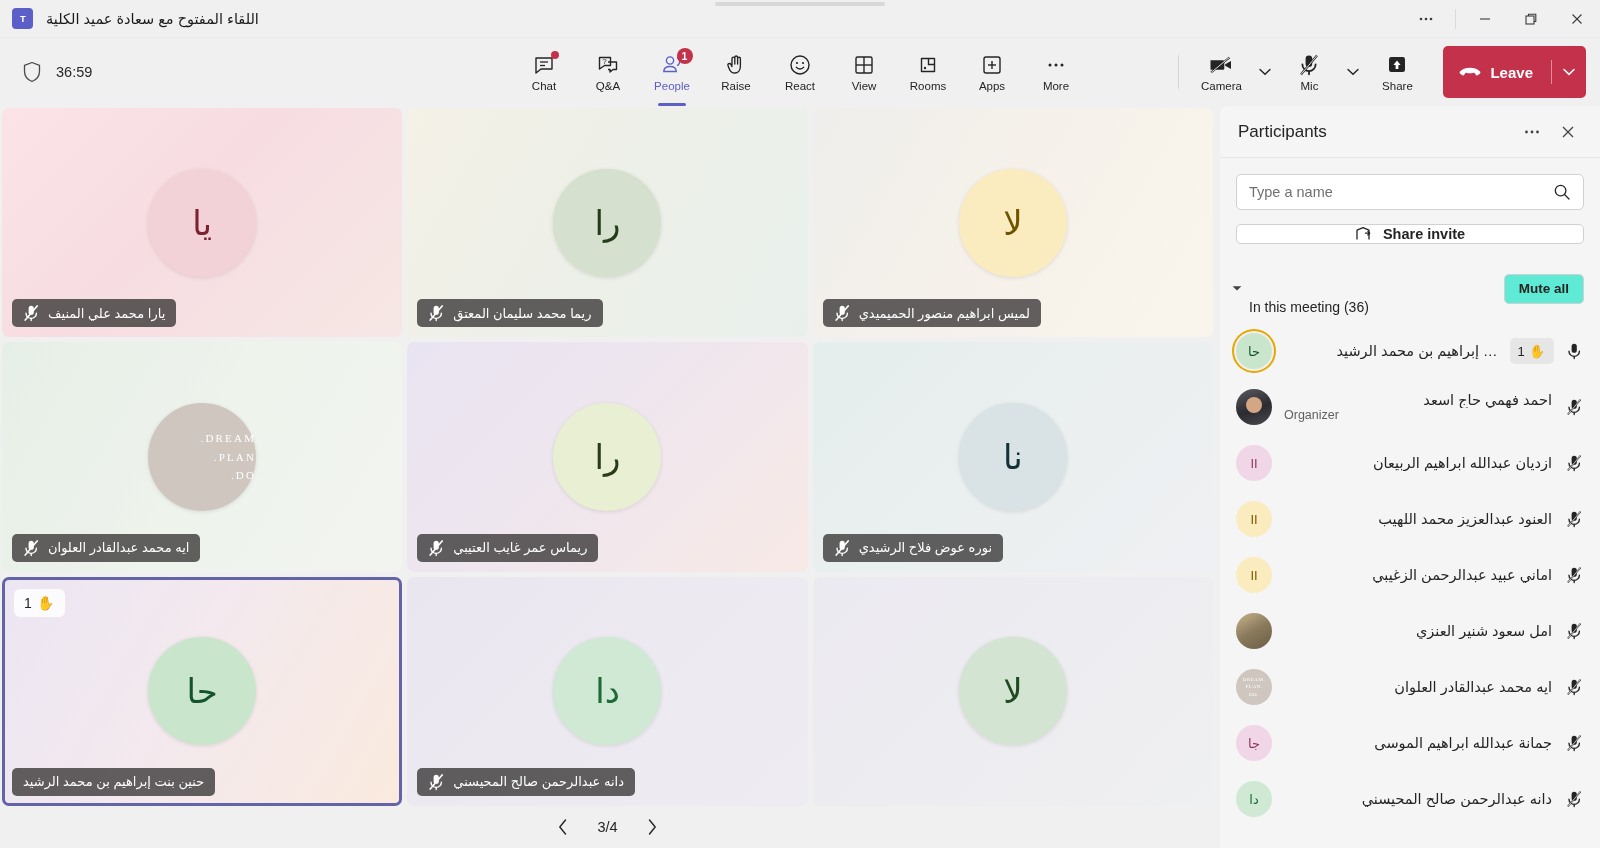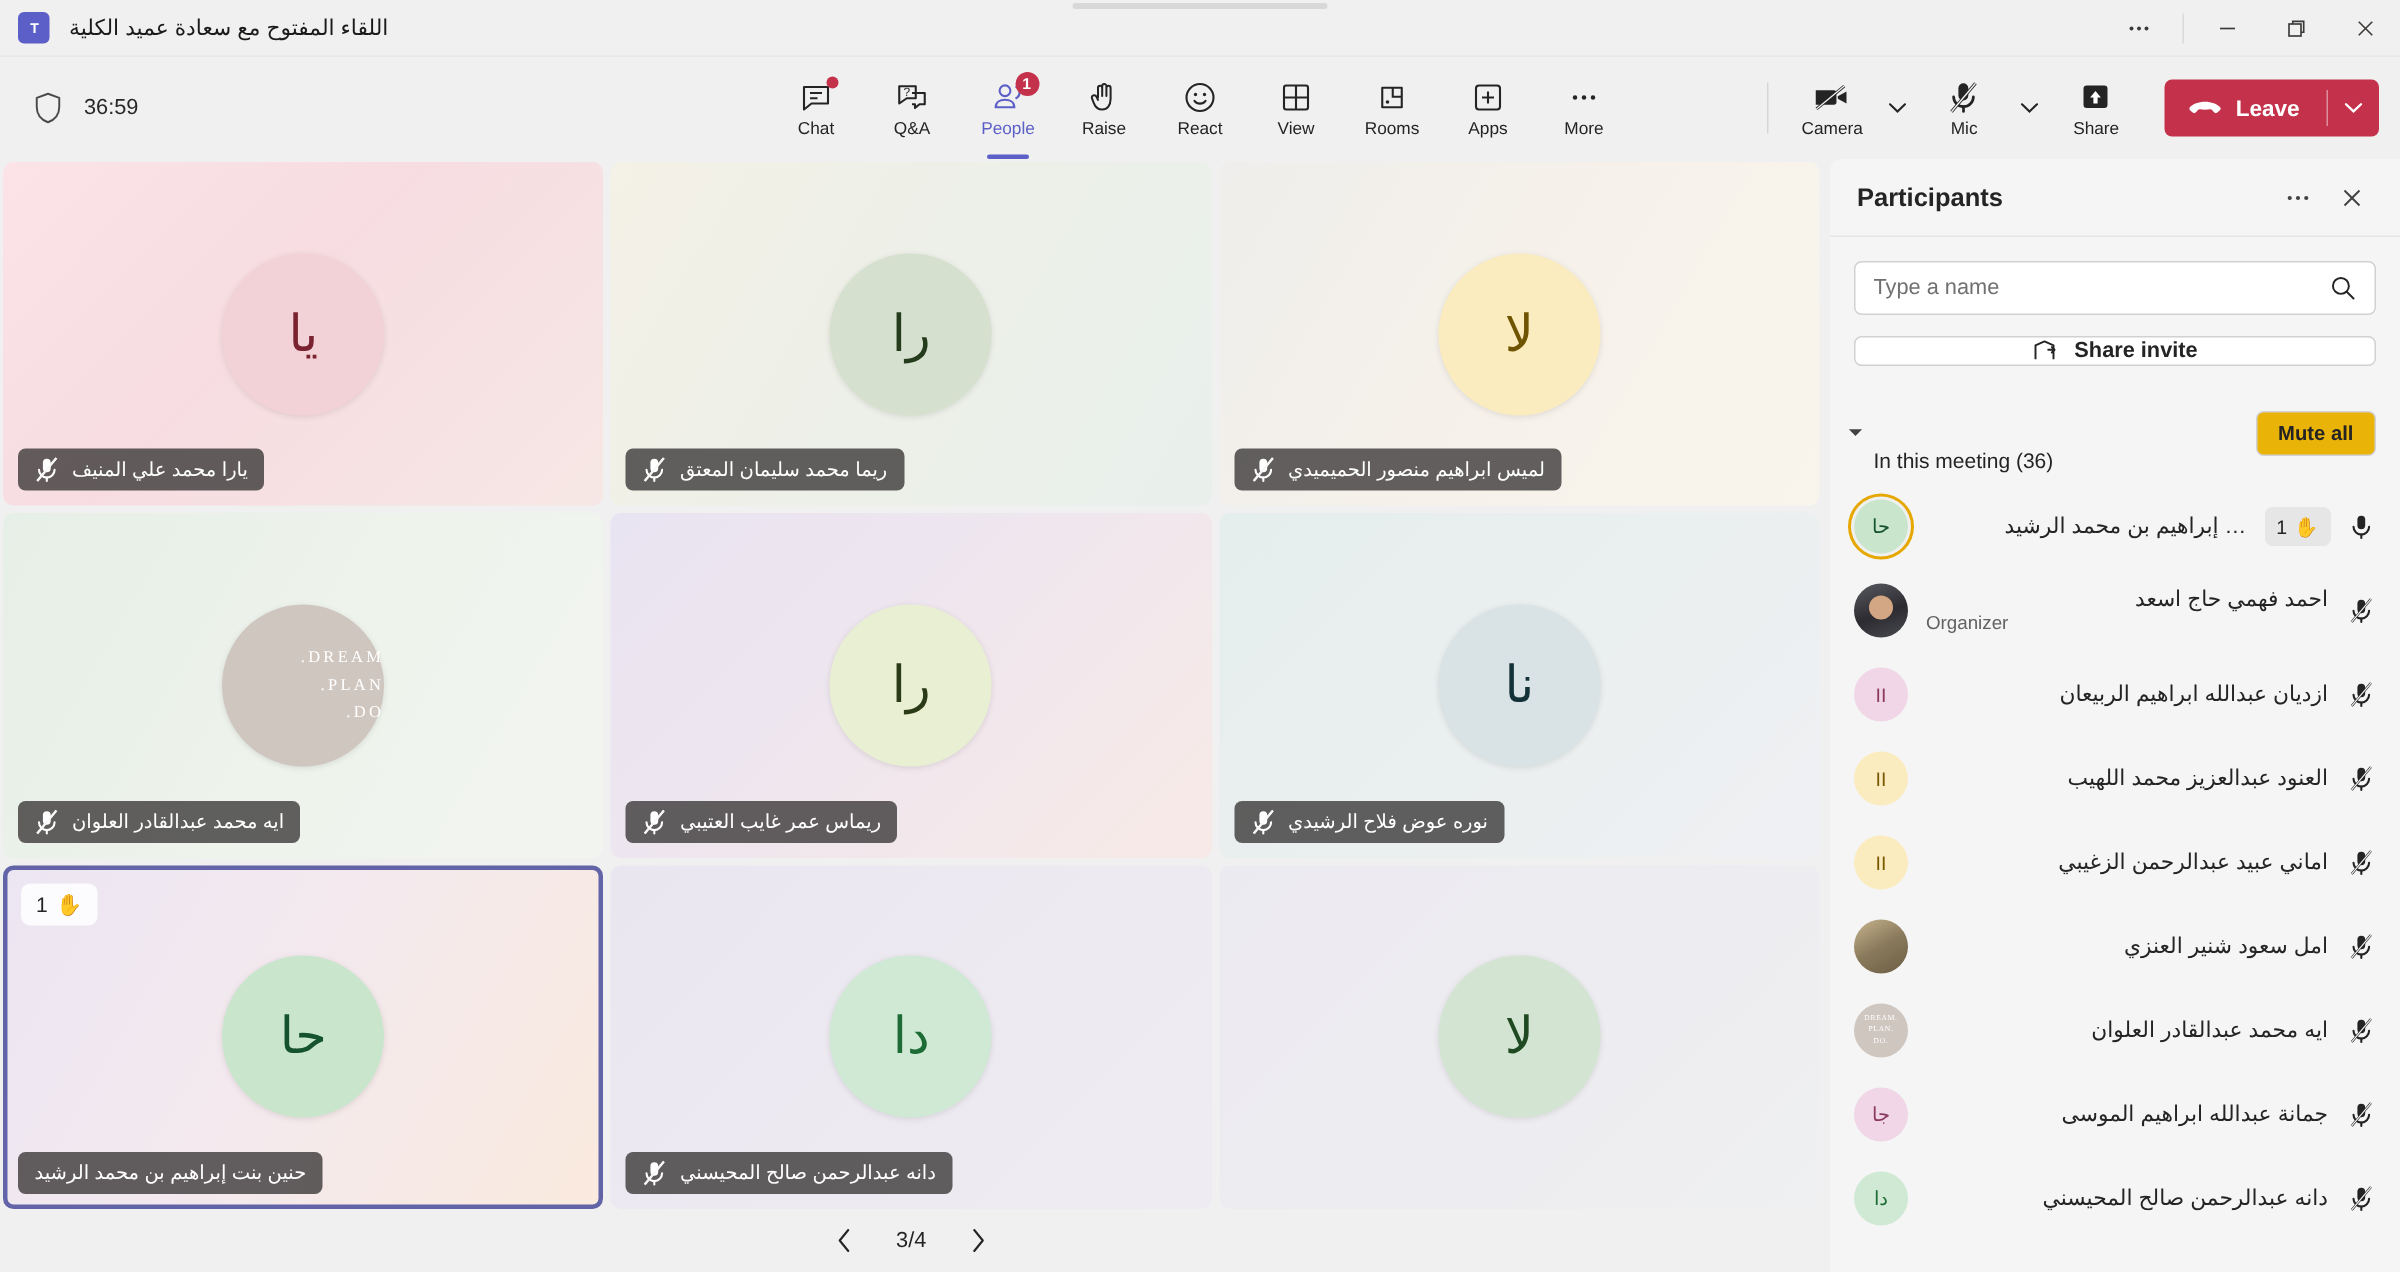--- a/index.html
+++ b/index.html
@@ -91,21 +91,21 @@
   .tbar-right {
     margin-left: auto; display: flex; align-items: center;
     gap: 0; padding-right: 14px;
   }
   .vsep { width: 1px; height: 34px; background: #d6d6d6; margin: 0 10px 0 4px; }
   .chev {
     width: 24px; height: 50px; display: flex; align-items: center; justify-content: center;
     color: #242424; font-size: 10px; cursor: default; border-radius: 4px;
   }
   .leave-btn {
-    display: flex; align-items: center; height: 38px;
+    display: flex; align-items: center; height: 52px;
     background: #c4314b; border-radius: 5px; margin-left: 14px;
     overflow: hidden; cursor: default;
   }
   .leave-main {
     display: flex; align-items: center; gap: 9px;
     padding: 0 18px 0 16px; height: 100%;
     color: #fff; font-size: 15px; font-weight: 600;
   }
   .leave-div { width: 1px; height: 24px; background: rgba(255,255,255,.45); }
   .leave-chev {
@@ -175,21 +175,21 @@
     width: 380px; flex: 0 0 380px;
     background: #f5f5f5; border-radius: 8px 0 0 0;
     margin: 0 0 0 3px;
     display: flex; flex-direction: column; min-height: 0;
   }
   .panel-head {
     height: 52px; flex: 0 0 52px;
     display: flex; align-items: center; padding: 0 16px 0 18px;
     border-bottom: 1px solid #e6e6e6;
   }
-  .panel-title { font-size: 17px; font-weight: bold; color: #242424; }
+  .panel-title { font-size: 17px; font-weight: normal; color: #242424; }
   .panel-acts { margin-left: auto; display: flex; align-items: center; gap: 4px; }
   .p-ibtn {
     width: 32px; height: 32px; border-radius: 4px;
     display: flex; align-items: center; justify-content: center;
     color: #424242; font-size: 15px; cursor: default;
   }
   .panel-body { flex: 1; overflow: hidden; display: flex; flex-direction: column; }
   .search-row { padding: 16px 16px 0 16px; }
   .search-box {
     height: 36px; background: #fff; border: 1px solid #d1d1d1;
@@ -209,21 +209,21 @@
     font-size: 14.5px; font-weight: 600; color: #242424; cursor: default;
   }
   .sec-row {
     display: flex; align-items: center;
     padding: 18px 16px 8px 12px;
   }
   .sec-caret { font-size: 9px; color: #424242; margin-right: 7px; }
   .sec-label { font-size: 14px; color: #242424; margin-top: 37px; }
   .mute-all {
     margin-left: auto; height: 30px; padding: 0 14px;
-    background: #eab308; border: 1px solid #d1d1d1; border-radius: 5px;
+    background: #5eead4; border: 1px solid #d1d1d1; border-radius: 5px;
     font-size: 13.5px; color: #242424; font-weight: 600;
     display: flex; align-items: center; cursor: default;
   }
   .plist { flex: 1; overflow: hidden; padding: 0 8px 0 10px; }
   .prow {
     height: 56px; display: flex; align-items: center;
     padding: 0 8px 0 6px; border-radius: 5px; gap: 12px;
   }
   .pav {
     width: 36px; height: 36px; border-radius: 50%; flex: 0 0 36px;

